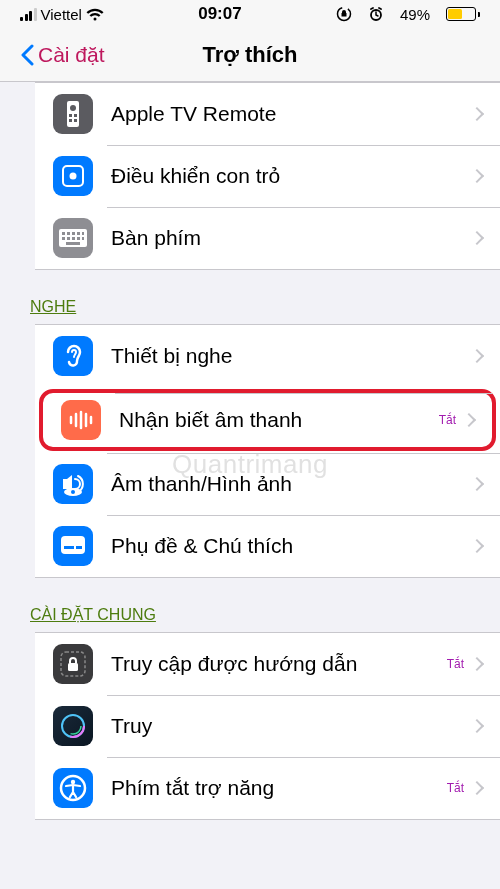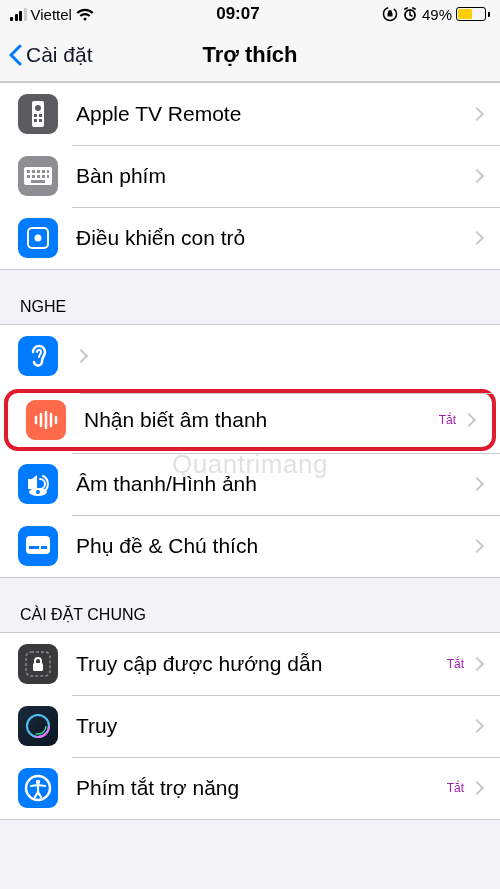--- a/index.html
+++ b/index.html
@@ -9,27 +9,27 @@
     background: #f2f2f7;
     font-family: -apple-system, "Helvetica Neue", Helvetica, Arial, sans-serif;
     overflow: hidden;
     position: relative;
   }
   .status-bar {
     height: 28px;
     display: flex;
     align-items: center;
     justify-content: space-between;
-    padding: 0 10px;
+    padding: 0 20px;
     font-size: 17px;
     font-weight: 600;
     background: #f7f7f7;
   }
   .status-left { display: flex; align-items: center; gap: 4px; }
-  .status-right { display: flex; align-items: center; gap: 4px; }
+  .status-right { display: flex; align-items: center; gap: 16px; }
   .signal { display: flex; align-items: flex-end; gap: 1.5px; height: 13px; }
   .signal .bar { width: 3px; background: #000; border-radius: 1px; }
   .signal .b1 { height: 4px; } .signal .b2 { height: 7px; }
   .signal .b3 { height: 10px; } .signal .b4 { height: 13px; background: #ccc; }
   .carrier { font-size: 15px; font-weight: 400; }
   .wifi-icon svg, .lock-icon svg, .alarm-icon svg { display: block; }
   .battery { display: flex; align-items: center; gap: 2px; }
   .battery-body {
     width: 30px; height: 14px; border: 1.5px solid #000; border-radius: 3px;
     position: relative;
@@ -46,36 +46,37 @@
   .nav-bar {
     height: 54px;
     position: relative;
     display: flex;
     align-items: center;
     background: #f7f7f7;
     border-bottom: 0.5px solid #c8c7cc;
   }
   .back-button {
     display: flex; align-items: center; gap: 4px;
-    color: #0f172a; font-size: 21px;
-    padding-left: 8px; cursor: pointer;
+    color: #be185d; font-size: 21px;
+    padding-left: 20px; cursor: pointer;
   }
   .nav-title {
     position: absolute; left: 0; right: 0; text-align: center;
     font-size: 22px; font-weight: 600;
     pointer-events: none;
   }
 
   .list { }
   .section-header {
-    font-size: 16px; color: #000000;
-    padding: 28px 20px 8px;
+    font-size: 16px; color: #4d7c0f;
+    padding: 28px 30px 8px;
     text-transform: uppercase;
-  }
-  .group { background: #fff; border-top: 0.5px solid #c8c7cc; border-bottom: 0.5px solid #c8c7cc; }
+    text-decoration: underline;
+  }
+  .group { background: #fff; border-top: 0.5px solid #c8c7cc; border-bottom: 0.5px solid #c8c7cc; margin-left: 35px; }
   .row {
     display: flex; align-items: center;
     min-height: 62px;
     padding: 0 18px;
     position: relative;
     cursor: pointer;
   }
   .row + .row::before {
     content: ""; position: absolute; left: 72px; right: 0; top: 0;
     height: 0.5px; background: #c8c7cc;
@@ -171,20 +172,30 @@
         <svg width="14" height="28" viewBox="0 0 14 28">
             <rect x="1" y="1" width="12" height="26" rx="2" fill="#fff"></rect>
             <circle cx="7" cy="8" r="3" fill="#5b5b60"></circle>
             <rect x="3" y="14" width="3" height="3" fill="#5b5b60"></rect>
             <rect x="8" y="14" width="3" height="3" fill="#5b5b60"></rect>
             <rect x="3" y="19" width="3" height="3" fill="#5b5b60"></rect>
             <rect x="8" y="19" width="3" height="3" fill="#5b5b60"></rect>
           </svg>
       </div>
       <div class="row-label">Apple TV Remote</div>
+      <div class="chevron"></div>
+    </div>
+    <div class="row">
+      <div class="row-icon ic-blue">
+        <svg width="26" height="26" viewBox="0 0 26 26">
+            <rect x="3" y="3" width="20" height="20" rx="4" fill="none" stroke="#fff" stroke-width="2"></rect>
+            <circle cx="13" cy="13" r="3.5" fill="#fff"></circle>
+          </svg>
+      </div>
+      <div class="row-label">Điều khiển con trỏ</div>
       <div class="chevron"></div>
     </div>
     <div class="row">
       <div class="row-icon ic-gray">
         <svg width="30" height="20" viewBox="0 0 30 20">
             <rect x="1" y="1" width="28" height="18" rx="2" fill="#fff"></rect>
             <g fill="#8e8e93">
               <rect x="4" y="4" width="3" height="3"></rect>
               <rect x="9" y="4" width="3" height="3"></rect>
               <rect x="14" y="4" width="3" height="3"></rect>
@@ -195,41 +206,32 @@
               <rect x="14" y="9" width="3" height="3"></rect>
               <rect x="19" y="9" width="3" height="3"></rect>
               <rect x="24" y="9" width="2" height="3"></rect>
               <rect x="8" y="14" width="14" height="3"></rect>
             </g>
           </svg>
       </div>
       <div class="row-label">Bàn phím</div>
       <div class="chevron"></div>
     </div>
-    <div class="row">
-      <div class="row-icon ic-blue">
-        <svg width="26" height="26" viewBox="0 0 26 26">
-            <rect x="3" y="3" width="20" height="20" rx="4" fill="none" stroke="#fff" stroke-width="2"></rect>
-            <circle cx="13" cy="13" r="3.5" fill="#fff"></circle>
-          </svg>
-      </div>
-      <div class="row-label">Điều khiển con trỏ</div>
-      <div class="chevron"></div>
-    </div>
   </div>
 
   <div class="section-header">NGHE</div>
   <div class="group">
     <div class="row">
       <div class="row-icon ic-blue">
         <svg width="22" height="28" viewBox="0 0 22 28">
             <path d="M6 10a6 6 0 0112 0c0 4-3 5-3 9a4 4 0 01-8 1" fill="none" stroke="#fff" stroke-width="2.5" stroke-linecap="round"></path>
             <path d="M10 10a2 2 0 014 0c0 2-2 3-2 5" fill="none" stroke="#fff" stroke-width="2" stroke-linecap="round"></path>
           </svg>
       </div>
+      <div class="row-label">Thiết bị nghe</div>
       <div class="chevron"></div>
     </div>
     <div class="row highlight">
       <div class="row-icon ic-orange">
         <svg width="28" height="20" viewBox="0 0 28 20">
             <g stroke="#fff" stroke-width="2.5" stroke-linecap="round">
               <line x1="4" y1="7" x2="4" y2="13"></line>
               <line x1="9" y1="4" x2="9" y2="16"></line>
               <line x1="14" y1="2" x2="14" y2="18"></line>
               <line x1="19" y1="4" x2="19" y2="16"></line>

